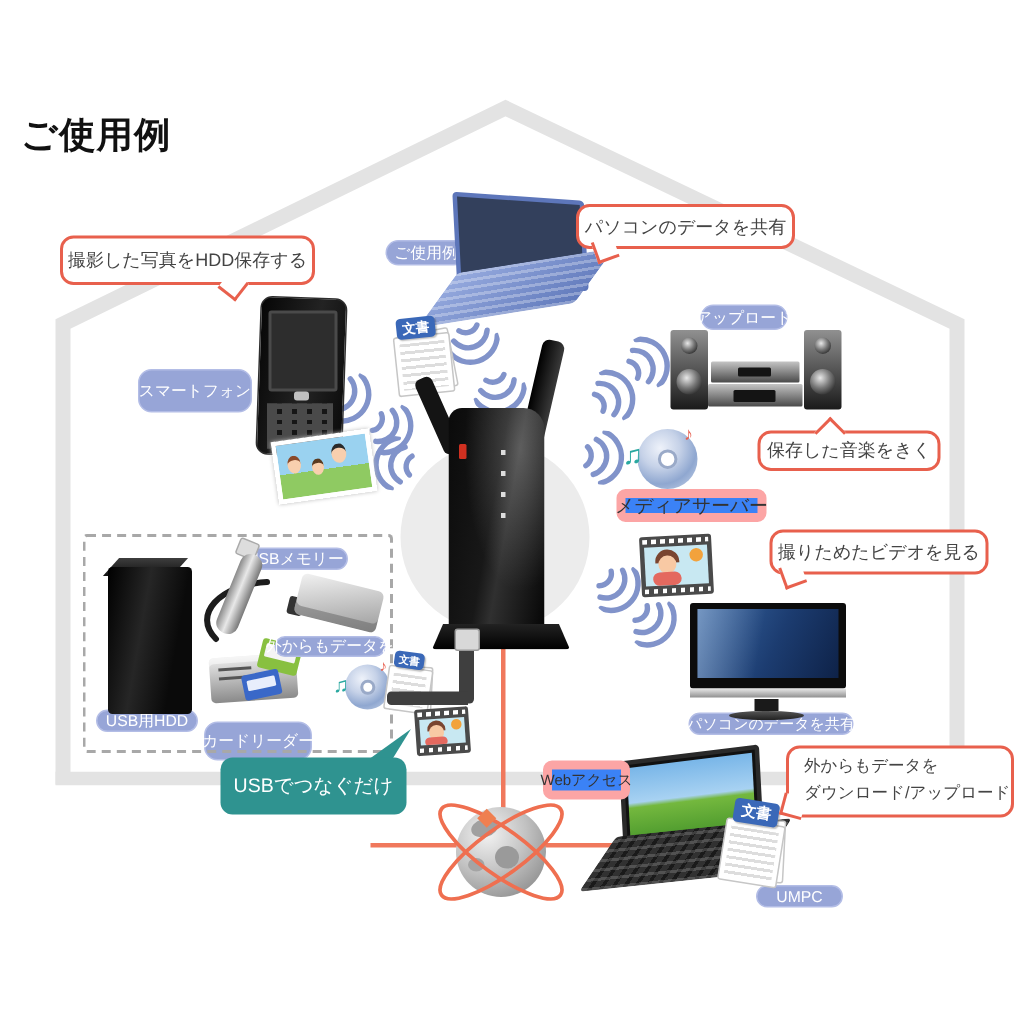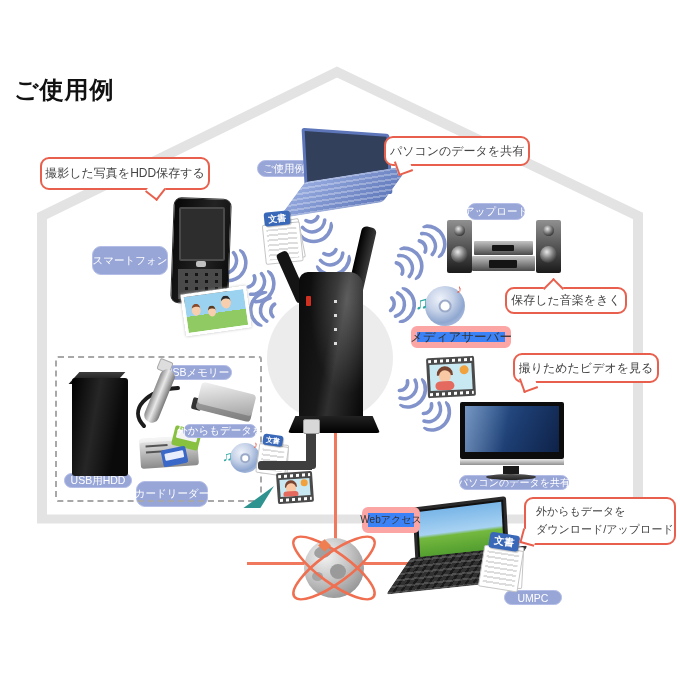--- a/index.html
+++ b/index.html
@@ -269,14 +269,15 @@
   <div class="abs callout" style="left:513px;top:353px;width:146px;height:30px">撮りためたビデオを見る</div>
   <div class="abs tail down" style="left:521px;top:376px;transform:rotate(70deg)"></div>
 
   <div class="abs callout" style="left:524px;top:497px;width:152px;height:48px;font-size:11px;flex-direction:column;align-items:flex-start;padding-left:10px;line-height:1.6">
     <span>外からもデータを</span>
     <span>ダウンロード/アップロード</span>
   </div>
   <div class="abs tail down" style="left:521px;top:530px;transform:rotate(105deg)"></div>
 
   <div class="abs" style="left:240px;top:486px;width:34px;height:22px;background:#2f9390;clip-path:polygon(100% 0,10% 100%,60% 100%);z-index:7"></div>
+  <div class="abs" style="left:147px;top:505px;width:124px;height:38px;background:#2f9390;border-radius:8px;color:#fff;font-size:13px;display:flex;align-items:center;justify-content:center;z-index:7;white-space:nowrap">USBでつなぐだけ</div>
 
 </div>
 
 </body></html>

